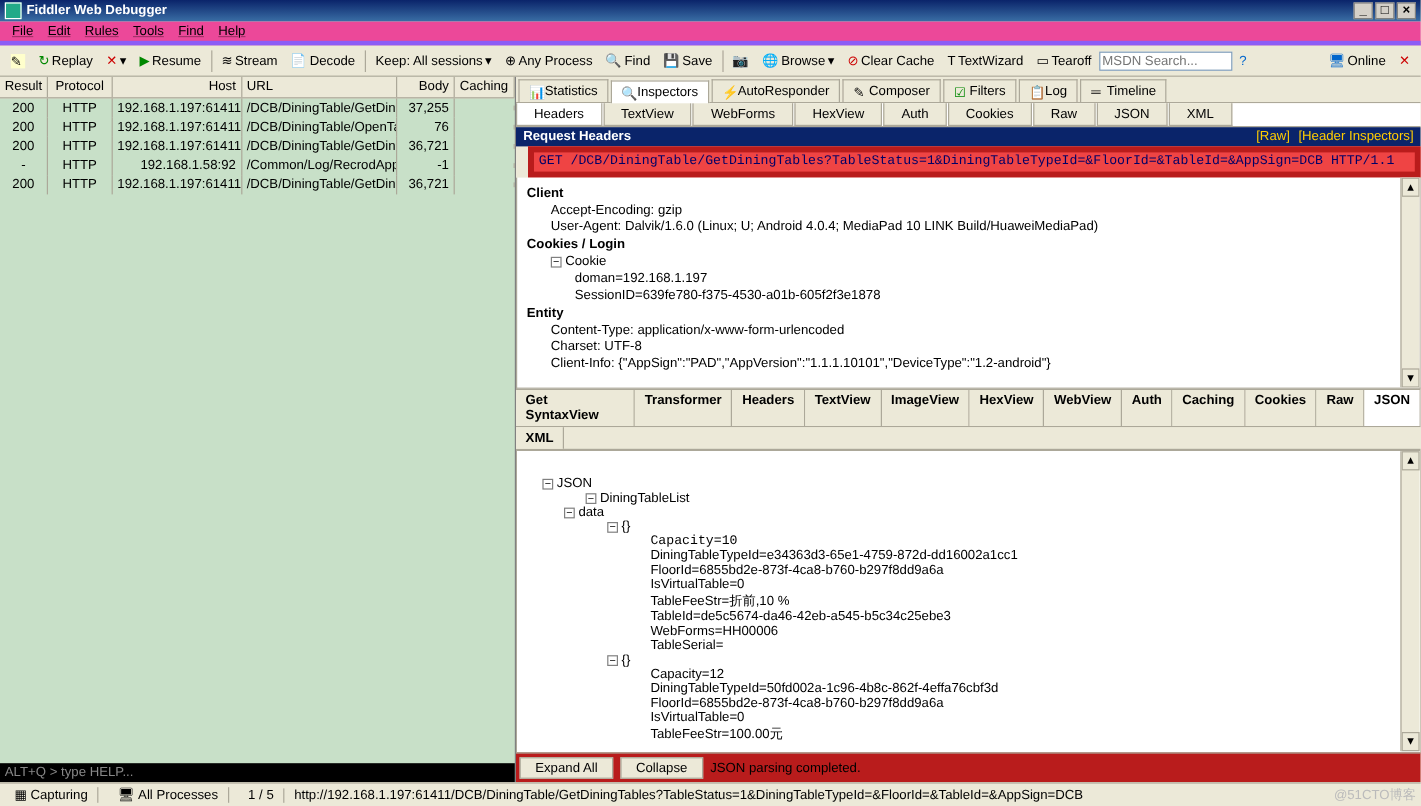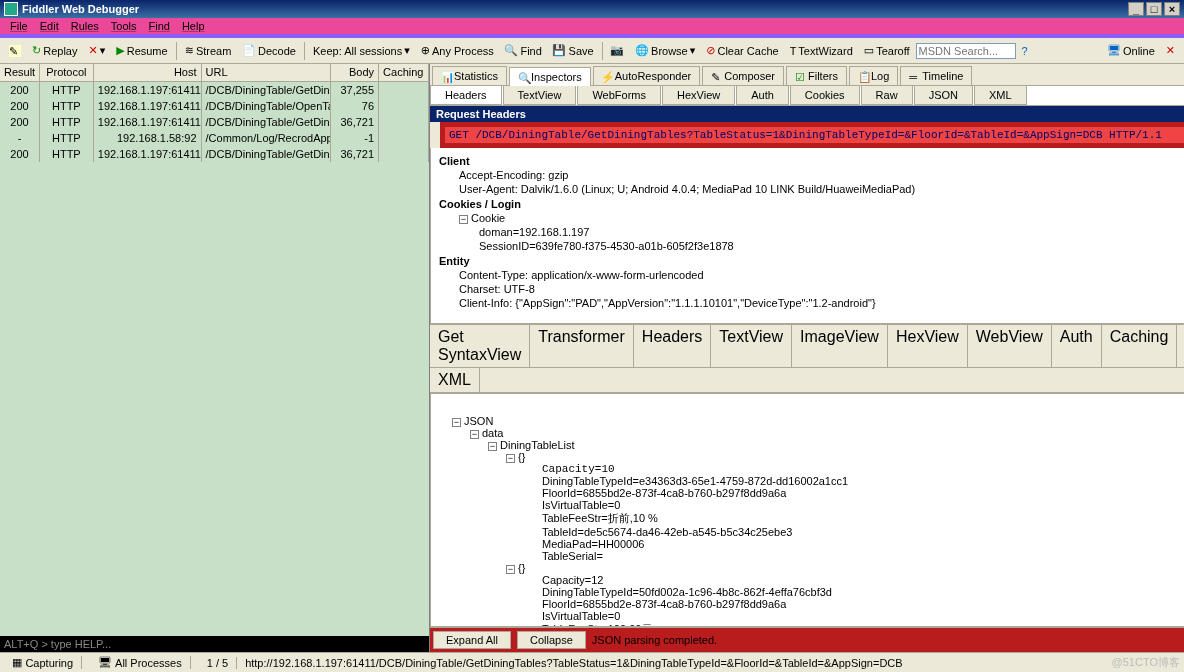--- a/index.html
+++ b/index.html
@@ -6,27 +6,27 @@
 body { background: #ece9d8; width: 1184px; height: 672px; overflow: hidden; display: flex; flex-direction: column; }
 .titlebar { background: linear-gradient(#0a246a,#3a6ea5); color: #fff; height: 18px; display: flex; align-items: center; padding: 0 4px; font-weight: bold; font-size: 12px; }
 .titlebar .icon { width: 14px; height: 14px; background: #2a8; margin-right: 4px; border: 1px solid #fff; }
 .titlebar .winbtns { margin-left: auto; display: flex; gap: 2px; }
 .titlebar .winbtns span { width: 16px; height: 14px; background: #d4d0c8; border: 1px solid #808080; color: #000; text-align: center; line-height: 12px; font-weight: bold; cursor: pointer; }
 .menubar { background: #ec4899; height: 20px; display: flex; align-items: center; padding: 0 4px; border-bottom: 4px solid #8b5cf6; }
 .menubar span { padding: 2px 6px; cursor: pointer; text-decoration: underline; text-decoration-color: rgba(0,0,0,0.3); }
 .toolbar { background: #ece9d8; height: 26px; display: flex; align-items: center; padding: 0 4px; border-bottom: 1px solid #aca899; gap: 1px; }
 .toolbar .btn { padding: 2px 4px; cursor: pointer; display: flex; align-items: center; gap: 2px; border: 1px solid transparent; }
 .toolbar .sep { width: 1px; height: 18px; background: #aca899; margin: 0 2px; }
-.toolbar input { width: 100px; height: 16px; border: 1px solid #7f9db9; padding: 0 2px; background: #fff; }
+.toolbar input { width: 111px; height: 16px; border: 1px solid #7f9db9; padding: 0 2px; background: #fff; }
 .toolbar .ico { width: 12px; height: 12px; display: inline-block; }
 .main { flex: 1; display: flex; overflow: hidden; }
 .left { width: 430px; background: #c8e0c8; display: flex; flex-direction: column; border-right: 1px solid #808080; }
 .grid-head { display: flex; background: #ece9d8; border-bottom: 1px solid #aca899; height: 18px; }
 .grid-head div, .grid-row div { border-right: 1px solid #aca899; padding: 2px 4px; overflow: hidden; white-space: nowrap; }
-.grid-row { display: flex; height: 16px; cursor: pointer; }
+.grid-row { display: flex; height: 16px; cursor: pointer; align-items: center; }
 .c-res { width: 40px; text-align: center; }
 .c-pro { width: 54px; text-align: center; }
 .c-host { width: 108px; text-align: right; }
 .c-url { width: 130px; }
 .c-body { width: 48px; text-align: right; }
 .c-cache { width: 50px; }
 .left .hint { background: #000; color: #888; padding: 2px 4px; margin-top: auto; }
 .right { flex: 1; display: flex; flex-direction: column; background: #ece9d8; }
 .tabstrip { display: flex; background: #ece9d8; padding: 2px 2px 0; border-bottom: 1px solid #aca899; }
 .tab { padding: 3px 8px; border: 1px solid #aca899; border-bottom: none; background: #ece9d8; margin-right: 2px; cursor: pointer; display: flex; align-items: center; gap: 3px; }
@@ -39,21 +39,21 @@
 .reqhdr-title { background: #0a246a; color: #fff; padding: 2px 6px; font-weight: bold; display: flex; align-items: center; }
 .reqhdr-title .links { margin-left: auto; font-weight: normal; }
 .reqhdr-title .links span { color: #ffcc00; cursor: pointer; margin-left: 4px; }
 .reqline { background: #ef4444; border: 5px solid #b91c1c; padding: 2px 4px; font-family: 'Courier New', monospace; font-size: 11px; color: #006; margin-left: 10px; }
 .hdr-tree { background: #fff; padding: 4px 8px; height: 176px; overflow: auto; border: 1px solid #aca899; border-top: none; position: relative; }
 .hdr-tree .grp { font-weight: bold; margin-top: 3px; }
 .hdr-tree .node { padding-left: 20px; margin-top: 2px; }
 .hdr-tree .node2 { padding-left: 40px; margin-top: 2px; }
 .hdr-tree .exp { display: inline-block; width: 9px; height: 9px; border: 1px solid #808080; text-align: center; line-height: 7px; font-size: 9px; margin-right: 3px; cursor: pointer; }
 .resp-tabs { display: flex; background: #ece9d8; border-top: 1px solid #aca899; border-bottom: 1px solid #aca899; }
-.resp-tab { padding: 3px 8px; border-right: 1px solid #aca899; cursor: pointer; background: #ece9d8; font-size: 16px; }
+.resp-tab { padding: 3px 8px; border-right: 1px solid #aca899; cursor: pointer; background: #ece9d8; font-size: 11px; font-weight: bold; }
 .resp-tab.active { background: #fff; }
 .resp-tabs2 { display: flex; background: #ece9d8; border-bottom: 1px solid #aca899; }
 .json-tree { background: #fff; flex: 1; overflow: auto; padding: 21px; border: 1px solid #aca899; position: relative; }
 .json-tree .jn { white-space: nowrap; }
 .json-tree .exp { display: inline-block; width: 9px; height: 9px; border: 1px solid #808080; text-align: center; line-height: 7px; font-size: 9px; margin-right: 3px; cursor: pointer; background: #fff; }
 .resp-footer { background: #b91c1c; padding: 3px; display: flex; align-items: center; gap: 6px; border-top: 1px solid #aca899; }
 .resp-footer button { padding: 2px 12px; background: #ece9d8; border: 1px solid #aca899; cursor: pointer; }
 .statusbar { background: #ece9d8; border-top: 1px solid #aca899; height: 20px; display: flex; align-items: center; padding: 0 4px; gap: 8px; }
 .statusbar .seg { border-right: 1px solid #aca899; padding: 0 8px; display: flex; align-items: center; gap: 3px; }
 .scrollbar-v { position: absolute; right: 0; top: 0; bottom: 0; width: 16px; background: #ece9d8; border-left: 1px solid #aca899; }
@@ -290,31 +290,31 @@
       <div class="resp-tab">Cookies</div>
       <div class="resp-tab">Raw</div>
       <div class="resp-tab active">JSON</div>
     </div>
     <div class="resp-tabs2">
       <div class="resp-tab">XML</div>
     </div>
 
     <div class="json-tree">
       <div class="jn"><span class="exp">−</span><span>JSON</span></div>
+      <div class="jn" style="padding-left:36px"><span class="exp">−</span><span>DiningTableList</span></div>
       <div class="jn" style="padding-left:18px"><span class="exp">−</span><span>data</span></div>
-      <div class="jn" style="padding-left:36px"><span class="exp">−</span><span>DiningTableList</span></div>
       <div class="jn" style="padding-left:54px"><span class="exp">−</span>{}</div>
       <div id="json-item1">
           <div class="jn" style="padding-left: 90px; font-family: Liberation Mono, monospace;">Capacity=10</div>
           <div class="jn" style="padding-left: 90px;">DiningTableTypeId=e34363d3-65e1-4759-872d-dd16002a1cc1</div>
           <div class="jn" style="padding-left: 90px;">FloorId=6855bd2e-873f-4ca8-b760-b297f8dd9a6a</div>
           <div class="jn" style="padding-left: 90px;">IsVirtualTable=0</div>
           <div class="jn" style="padding-left: 90px;">TableFeeStr=折前,10 %</div>
           <div class="jn" style="padding-left: 90px;">TableId=de5c5674-da46-42eb-a545-b5c34c25ebe3</div>
-          <div class="jn" style="padding-left: 90px;">MediaPad=HH00006</div>
+          <div class="jn" style="padding-left: 90px;">WebForms=HH00006</div>
           <div class="jn" style="padding-left: 90px;">TableSerial=</div>
         </div>
       <div class="jn" style="padding-left:54px"><span class="exp">−</span>{}</div>
       <div id="json-item2">
           <div class="jn" style="padding-left: 90px;">Capacity=12</div>
           <div class="jn" style="padding-left: 90px;">DiningTableTypeId=50fd002a-1c96-4b8c-862f-4effa76cbf3d</div>
           <div class="jn" style="padding-left: 90px;">FloorId=6855bd2e-873f-4ca8-b760-b297f8dd9a6a</div>
           <div class="jn" style="padding-left: 90px;">IsVirtualTable=0</div>
           <div class="jn" style="padding-left: 90px;">TableFeeStr=100.00元</div>
         </div>

